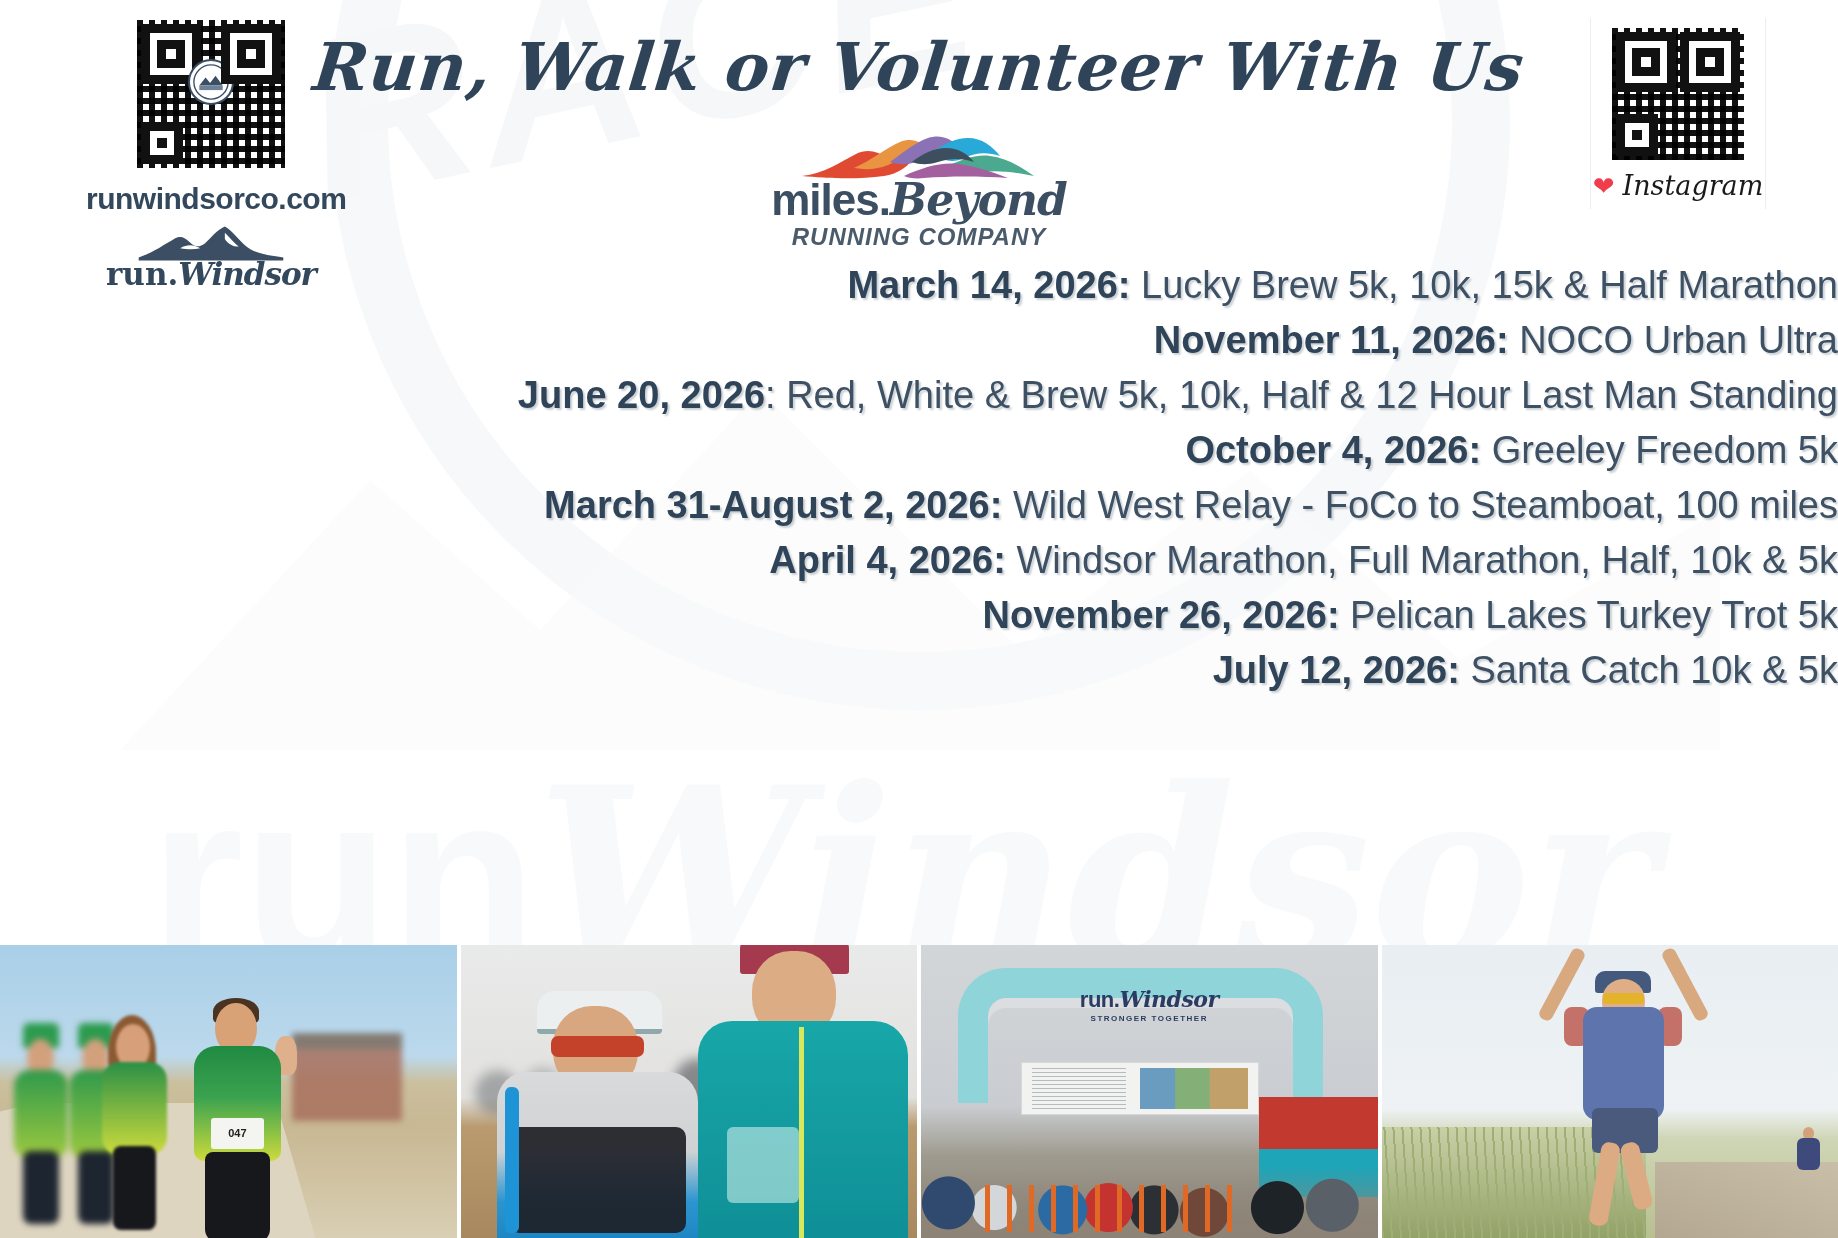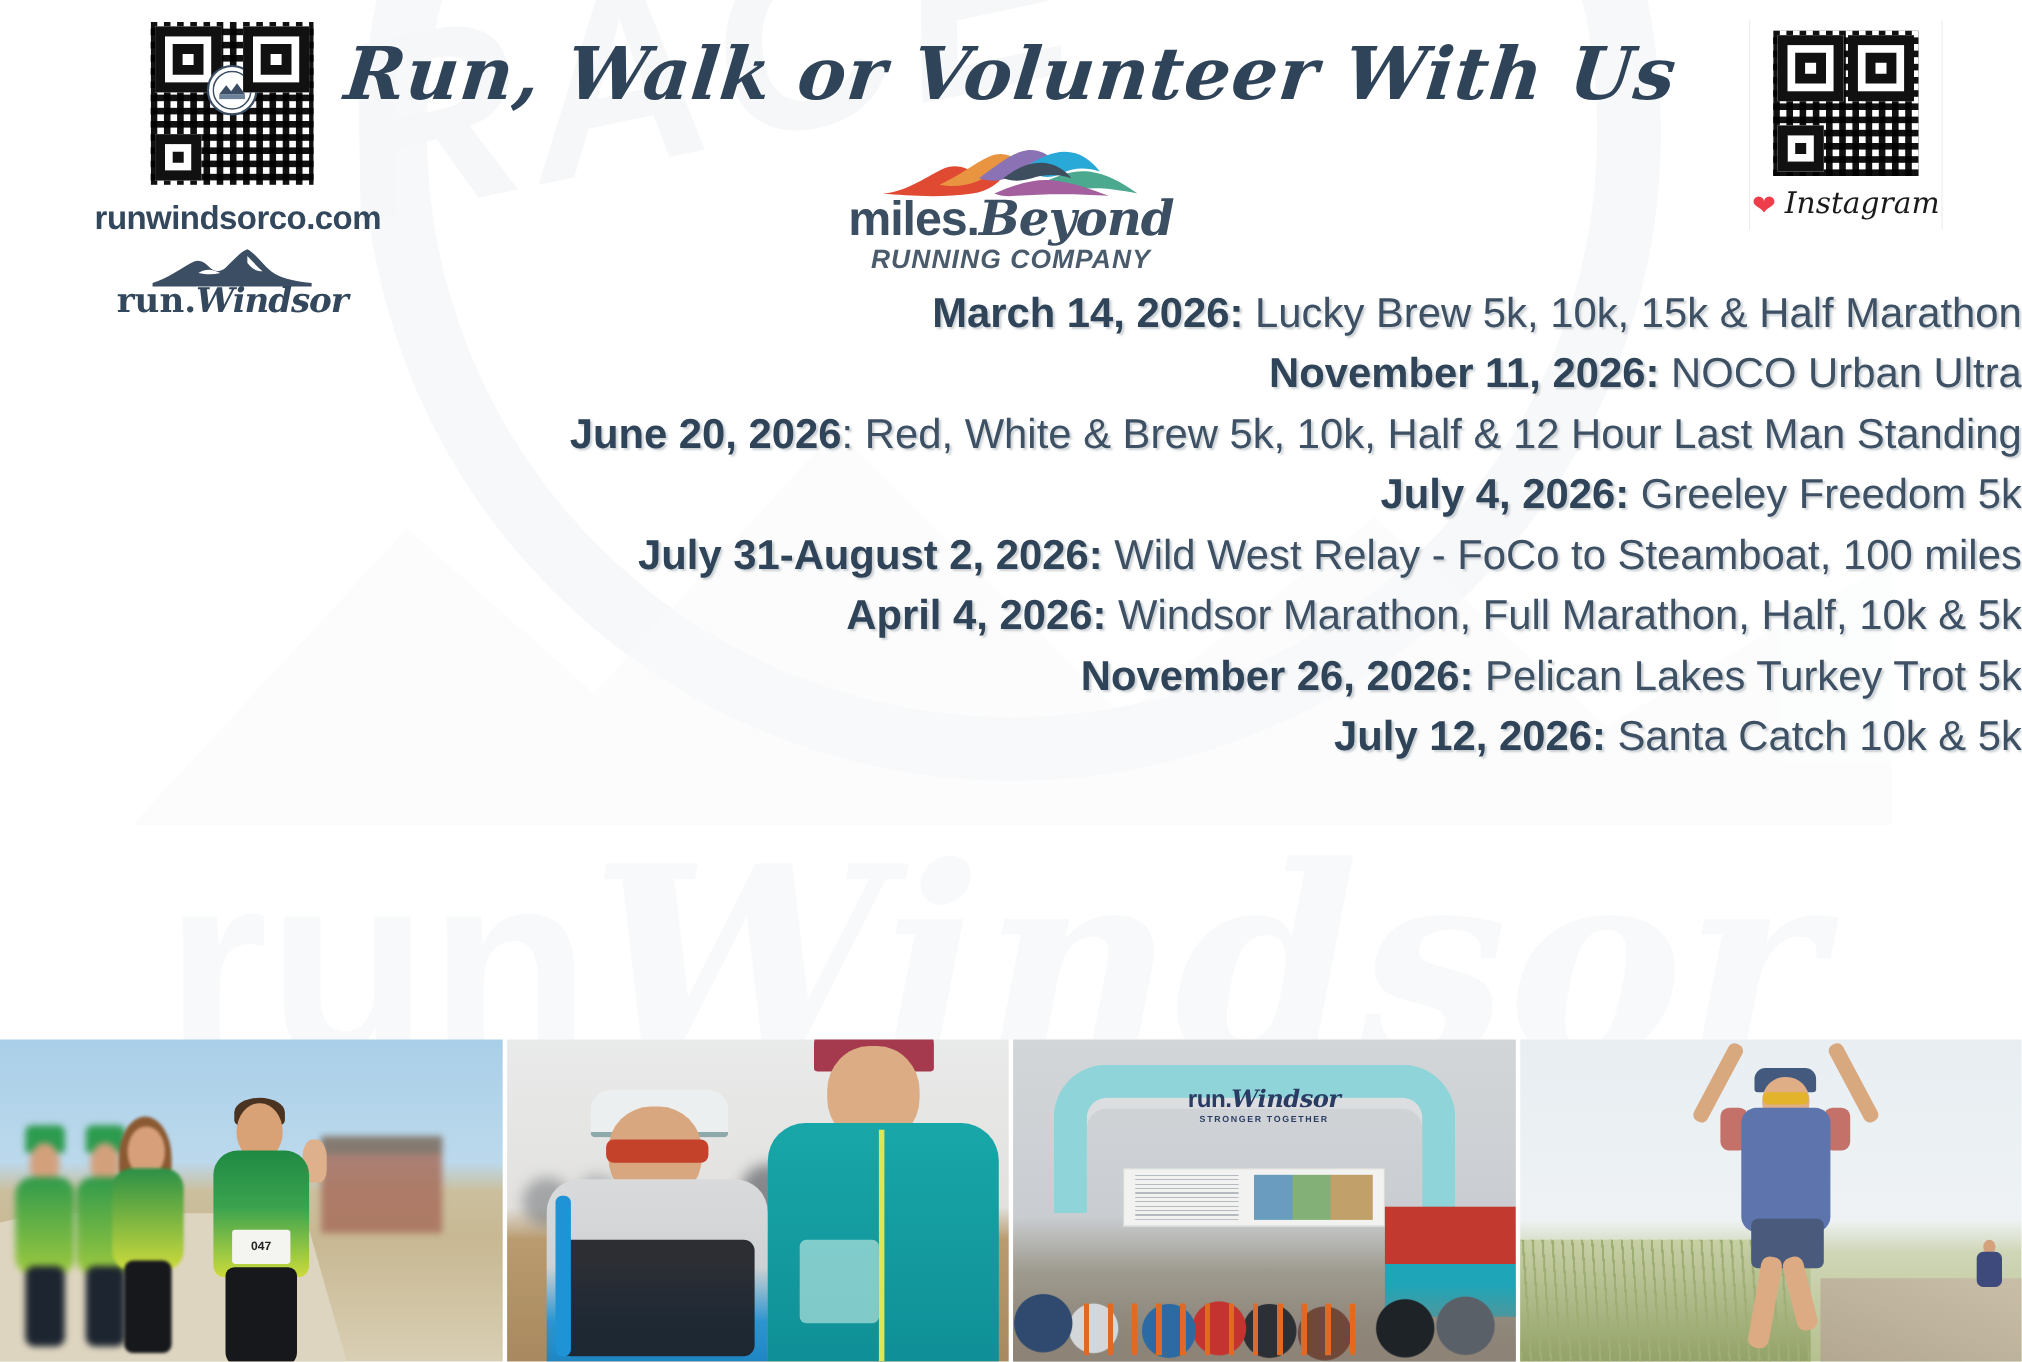--- a/index.html
+++ b/index.html
@@ -622,24 +622,24 @@
     <div class="event-line">
       <span class="date">March 14, 2026:</span><span class="desc"> Lucky Brew 5k, 10k, 15k &amp; Half Marathon</span>
     </div>
     <div class="event-line">
       <span class="date">November 11, 2026:</span><span class="desc"> NOCO Urban Ultra</span>
     </div>
     <div class="event-line">
       <span class="date">June 20, 2026</span><span class="desc">: Red, White &amp; Brew 5k, 10k, Half &amp; 12 Hour Last Man Standing</span>
     </div>
     <div class="event-line">
-      <span class="date">July 4, 2026:</span><span class="desc"> Greeley Freedom 5k</span>
+      <span class="date">October 4, 2026:</span><span class="desc"> Greeley Freedom 5k</span>
     </div>
     <div class="event-line">
-      <span class="date">July 31-August 2, 2026:</span><span class="desc"> Wild West Relay - FoCo to Steamboat, 100 miles</span>
+      <span class="date">March 31-August 2, 2026:</span><span class="desc"> Wild West Relay - FoCo to Steamboat, 100 miles</span>
     </div>
     <div class="event-line">
       <span class="date">April 4, 2026:</span><span class="desc"> Windsor Marathon, Full Marathon, Half, 10k &amp; 5k</span>
     </div>
     <div class="event-line">
       <span class="date">November 26, 2026:</span><span class="desc"> Pelican Lakes Turkey Trot 5k</span>
     </div>
     <div class="event-line">
       <span class="date">July 12, 2026:</span><span class="desc"> Santa Catch 10k &amp; 5k</span>
     </div>

